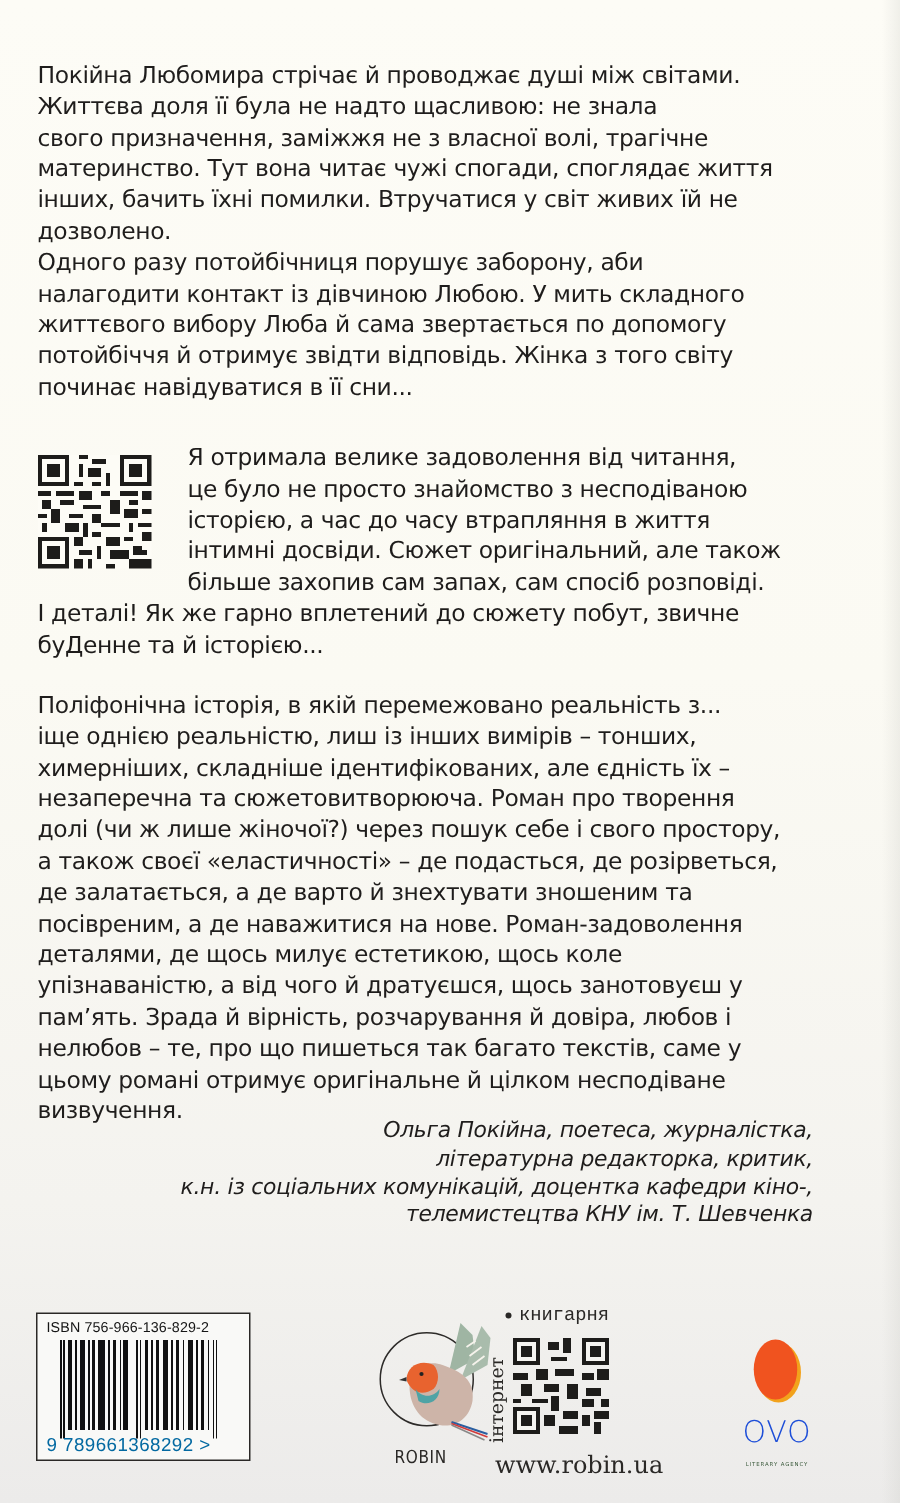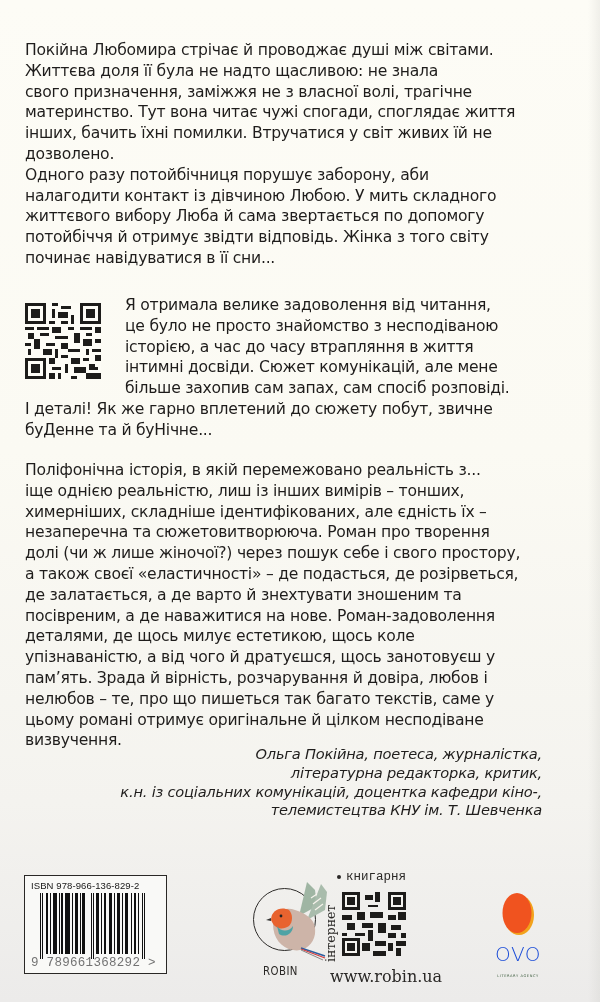--- a/index.html
+++ b/index.html
@@ -38,22 +38,22 @@
   .barcode-box {
     position: absolute; left: 24px; top: 875px; width: 143px; height: 99px;
     border: 1.5px solid #2a2826; background: #f9f9f7; box-sizing: border-box;
   }
   .isbn-label {
     position: absolute; left: 6px; top: 4px; font-family: "Liberation Sans", sans-serif;
     font-size: 9.5px; letter-spacing: 0.1px; color: #161616;
   }
   .bars { position: absolute; left: 15px; top: 17px; width: 105px; height: 66px; }
   .barcode-digits {
-    position: absolute; left: 6px; top: 80px; font-family: Liberation Mono, monospace;
-    font-size: 12.5px; letter-spacing: 0.3px; color: #737373; white-space: pre;
+    position: absolute; left: 6px; top: 80px; font-family: Liberation Sans, sans-serif;
+    font-size: 12.5px; letter-spacing: 0.3px; color: #0369a1; white-space: pre;
   }
   
   .robin { position: absolute; left: 245px; top: 870px; width: 200px; height: 125px; }
   .robin-circle {
     position: absolute; left: 8px; top: 18px; width: 63px; height: 63px;
     border: 1.6px solid #2d2b29; border-radius: 50%; box-sizing: border-box;
   }
   .robin-bird { position: absolute; left: 10px; top: 6px; width: 82px; height: 86px; }
   .robin-name {
     position: absolute; left: 18px; top: 94px; font-family: "DejaVu Sans", sans-serif;
@@ -158,24 +158,24 @@
         <rect x="8" y="23" width="2" height="2"></rect>
         <rect x="11" y="23" width="1" height="2"></rect>
         <rect x="15" y="24" width="2" height="1"></rect>
         <rect x="20" y="23" width="5" height="2"></rect>
         <rect x="23" y="21" width="1" height="1"></rect>
     </g>
   </svg>
   <p class="review-text"><span class="ind"></span><span>Я отримала велике задоволення від читання,</span>
 <span class="ind"></span><span>це було не просто знайомство з несподіваною</span>
 <span class="ind"></span><span>історією, а час до часу втрапляння в життя</span>
-<span class="ind"></span><span>інтимні досвіди. Сюжет комунікацій, але мене</span>
+<span class="ind"></span><span>інтимні досвіди. Сюжет оригінальний, але також</span>
 <span class="ind"></span><span>більше захопив сам запах, сам спосіб розповіді.</span>
 <span>І деталі! Як же гарно вплетений до сюжету побут, звичне</span>
-<span>буДенне та й буНічне...</span></p>
+<span>буДенне та й історією...</span></p>
 </div>
 
 <p class="para" id="p4">Поліфонічна історія, в якій перемежовано реальність з...
 іще однією реальністю, лиш із інших вимірів – тонших,
 химерніших, складніше ідентифікованих, але єдність їх –
 незаперечна та сюжетовитворююча. Роман про творення
 долі (чи ж лише жіночої?) через пошук себе і свого простору,
 а також своєї «еластичності» – де подасться, де розірветься,
 де залатається, а де варто й знехтувати зношеним та
 посівреним, а де наважитися на нове. Роман-задоволення
@@ -185,21 +185,21 @@
 нелюбов – те, про що пишеться так багато текстів, саме у
 цьому романі отримує оригінальне й цілком несподіване
 визвучення.</p>
 
 <p class="attribution" id="attr">Ольга Покійна, поетеса, журналістка,
 літературна редакторка, критик,
 к.н. із соціальних комунікацій, доцентка кафедри кіно-,
 телемистецтва КНУ ім. Т. Шевченка</p>
 
 <div class="barcode-box">
-  <div class="isbn-label">ISBN 978-966-136-829-2</div>
+  <div class="isbn-label">ISBN 756-966-136-829-2</div>
   <svg class="bars" viewBox="0 0 95 60" preserveAspectRatio="none" shape-rendering="crispEdges">
     <g fill="#111">
       <rect x="0" y="0" width="1" height="60"></rect>
         <rect x="2" y="0" width="1" height="60"></rect>
       <rect x="5" y="0" width="2" height="55"></rect>
         <rect x="9" y="0" width="1" height="55"></rect>
         <rect x="12" y="0" width="3" height="55"></rect>
         <rect x="17" y="0" width="1" height="55"></rect>
         <rect x="19" y="0" width="2" height="55"></rect>
         <rect x="23" y="0" width="4" height="55"></rect>

